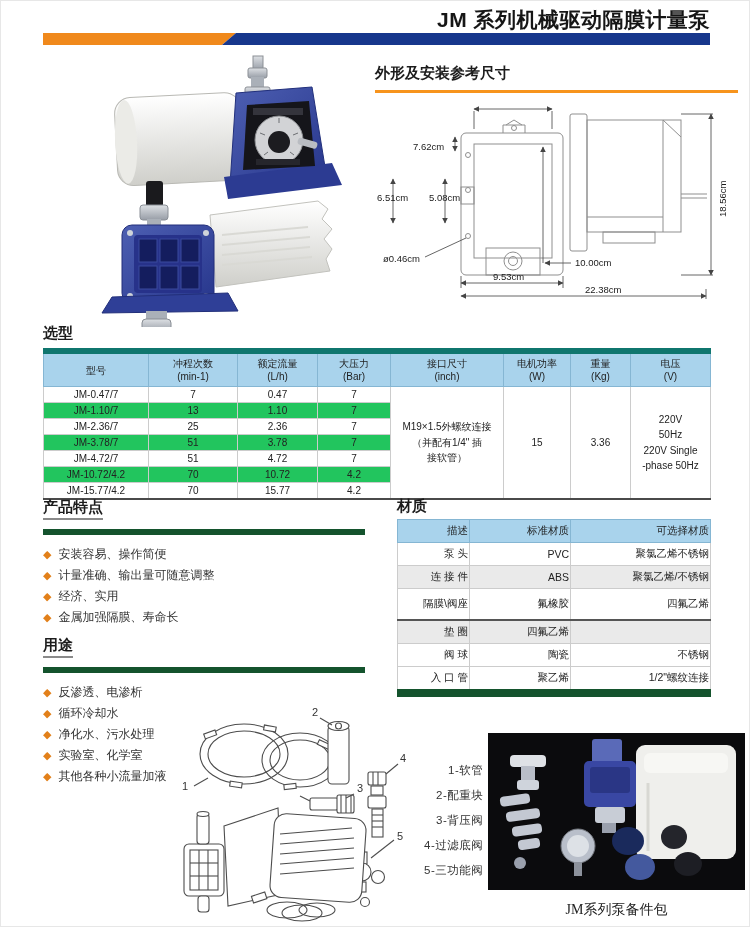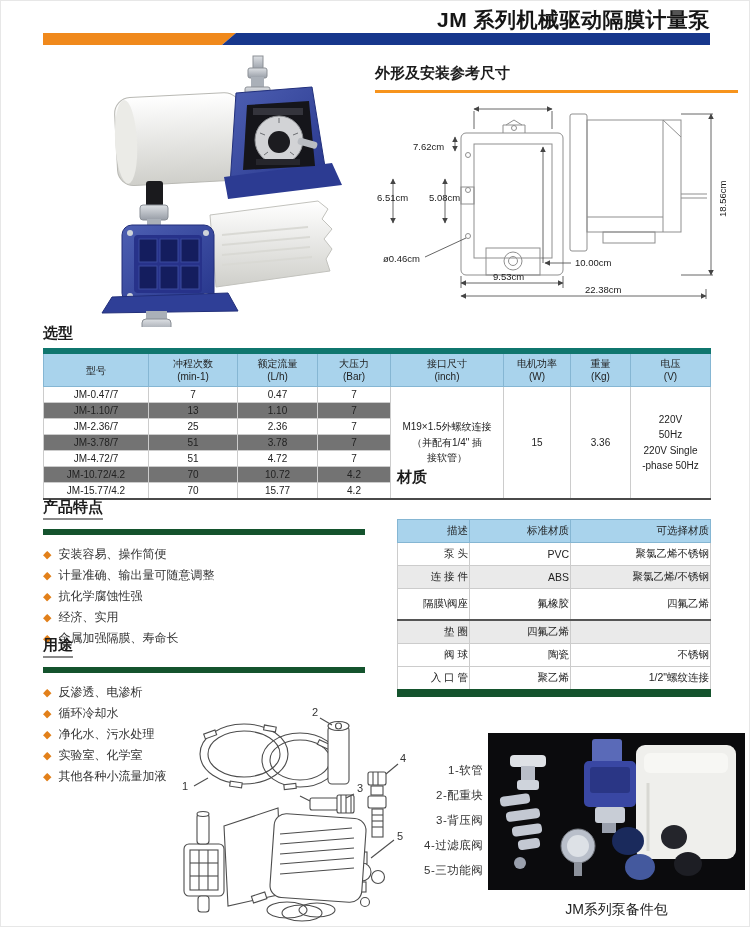--- a/index.html
+++ b/index.html
@@ -14,48 +14,48 @@
   .dims .orange-rule{height:3px;background:#F7941D;margin-top:7px;}
   .sel-title{position:absolute;left:43px;top:324px;}
   
   .sel-table{position:absolute;left:43px;top:348px;width:667px;border-collapse:collapse;table-layout:fixed;
              font-size:10px;text-align:center;color:#222;
              border-top:6px solid #0f766e;border-bottom:2px solid #4a4a4a;}
   .sel-table th{background:#A9D3EC;border:1px solid #85b6d3;border-top:none;font-weight:normal;
                 padding:3px 1px;line-height:1.3;font-size:10px;color:#1d1d1d;}
   .sel-table th div:empty{display:none;}
   .sel-table td{border:1px solid #cccccc;padding:1px;height:13px;background:#fff;}
-  .sel-table tr.alt td{background:#737373;}
+  .sel-table tr.alt td{background:#22c55e;}
   .sel-table td.merged{background:#fff;vertical-align:middle;line-height:1.55;}
   
   .list-sec{position:absolute;width:322px;}
   .feat{left:43px;top:498px;}
   .usage{left:43px;top:636px;}
   .list-sec .sec-head{border-bottom:6px solid #14532d;padding-bottom:12px;}
   .list-sec .sec-head span{border-bottom:2px solid #8a8a8a;padding-bottom:3px;}
   .list-sec ul{list-style:none;margin:9px 0 0 0;padding:0;}
   .list-sec li{font-size:12px;color:#333;line-height:21px;white-space:nowrap;}
   .diamond{color:#E2801A;font-size:11px;margin-right:7px;}
   .diamond::before{content:"◆";}
   
-  .mat-title{position:absolute;left:397px;top:468px;}
+  .mat-title{position:absolute;left:397px;top:497px;}
   .mat-table{position:absolute;left:397px;top:519px;width:313px;border-collapse:collapse;table-layout:fixed;
              font-size:10.5px;text-align:right;color:#222;
              border-top:1px solid #5f9dc0;border-bottom:8px solid #14532d;}
   .mat-table th{background:#A9D3EC;border:1px solid #85b6d3;font-weight:normal;padding:4px 1px;color:#1d1d1d;}
   .mat-table td{border:1px solid #cccccc;padding:2px 1px;height:18px;background:#fff;}
   .mat-table tr.alt td{background:#EAEAEA;}
   .mat-table tr.tall td{height:26px;}
   .mat-table tr.sep td{border-top:2px solid #555;}
   
   .photos{position:absolute;left:60px;top:53px;width:310px;height:274px;}
   .exploded{position:absolute;left:172px;top:698px;width:238px;height:228px;}
   .legend{position:absolute;left:424px;top:763px;font-size:11.5px;color:#333;text-align:right;}
   .legend div{margin-bottom:10px;letter-spacing:.5px;}
-  .spare{position:absolute;left:488px;top:733px;width:257px;}
+  .spare{position:absolute;left:488px;top:733px;width:257px;font-family:Liberation Serif, serif;}
   .spare .caption{margin-top:7px;text-align:center;font-size:14px;color:#222;}
   svg text{font-family:"Liberation Sans","DejaVu Sans",sans-serif;}
 </style>
 </head>
 <body>
 
 <div class="page">
 
   <div class="page-title">JM 系列机械驱动隔膜计量泵</div>
   <svg class="hbar" viewBox="0 0 667 12" preserveAspectRatio="none">
@@ -311,21 +311,20 @@
         <td>4.2</td>
       </tr>
     </tbody>
   </table>
 
   <div class="list-sec feat">
     <div class="sec-head"><span class="sec-title">产品特点</span></div>
     <ul>
       <li><span class="diamond"></span><span>安装容易、操作简便</span></li>
       <li><span class="diamond"></span><span>计量准确、输出量可随意调整</span></li>
-      <li><span class="diamond"></span><span>抗化学腐蚀性强</span></li>
       <li><span class="diamond"></span><span>经济、实用</span></li>
       <li><span class="diamond"></span><span>金属加强隔膜、寿命长</span></li>
     </ul>
   </div>
 
   <div class="list-sec usage">
     <div class="sec-head"><span class="sec-title">用途</span></div>
     <ul>
       <li><span class="diamond"></span><span>反渗透、电渗析</span></li>
       <li><span class="diamond"></span><span>循环冷却水</span></li>

